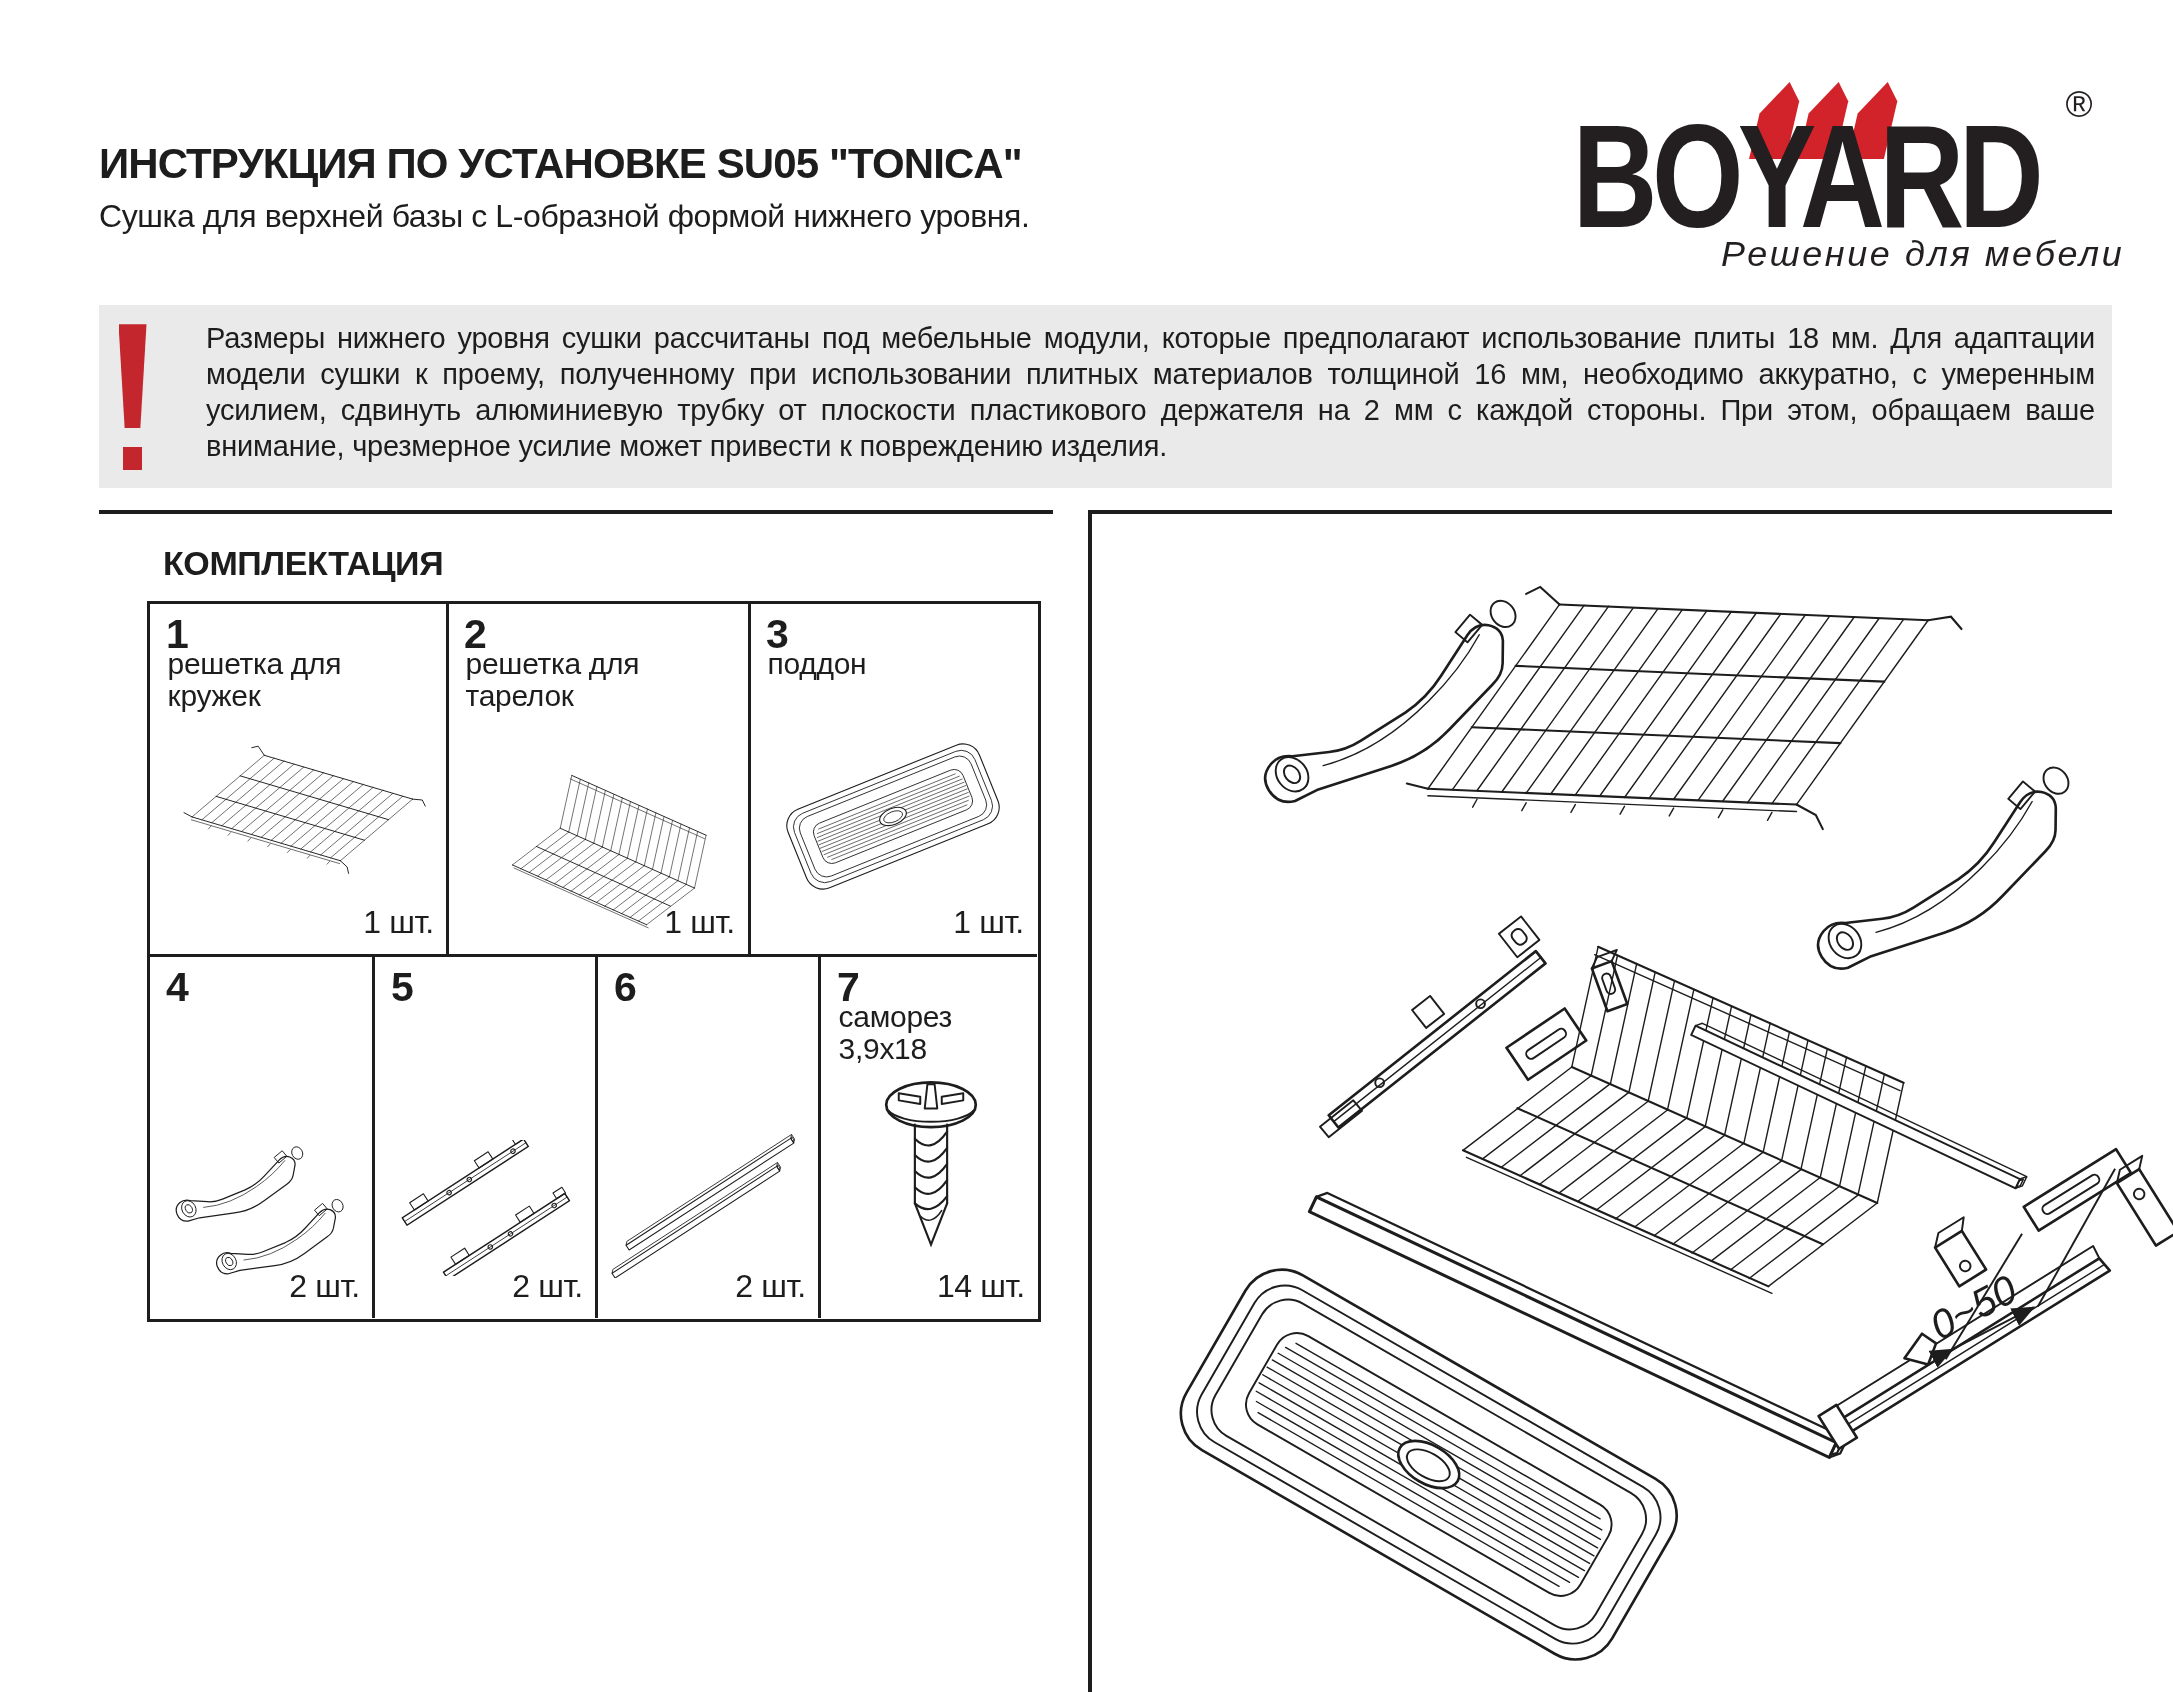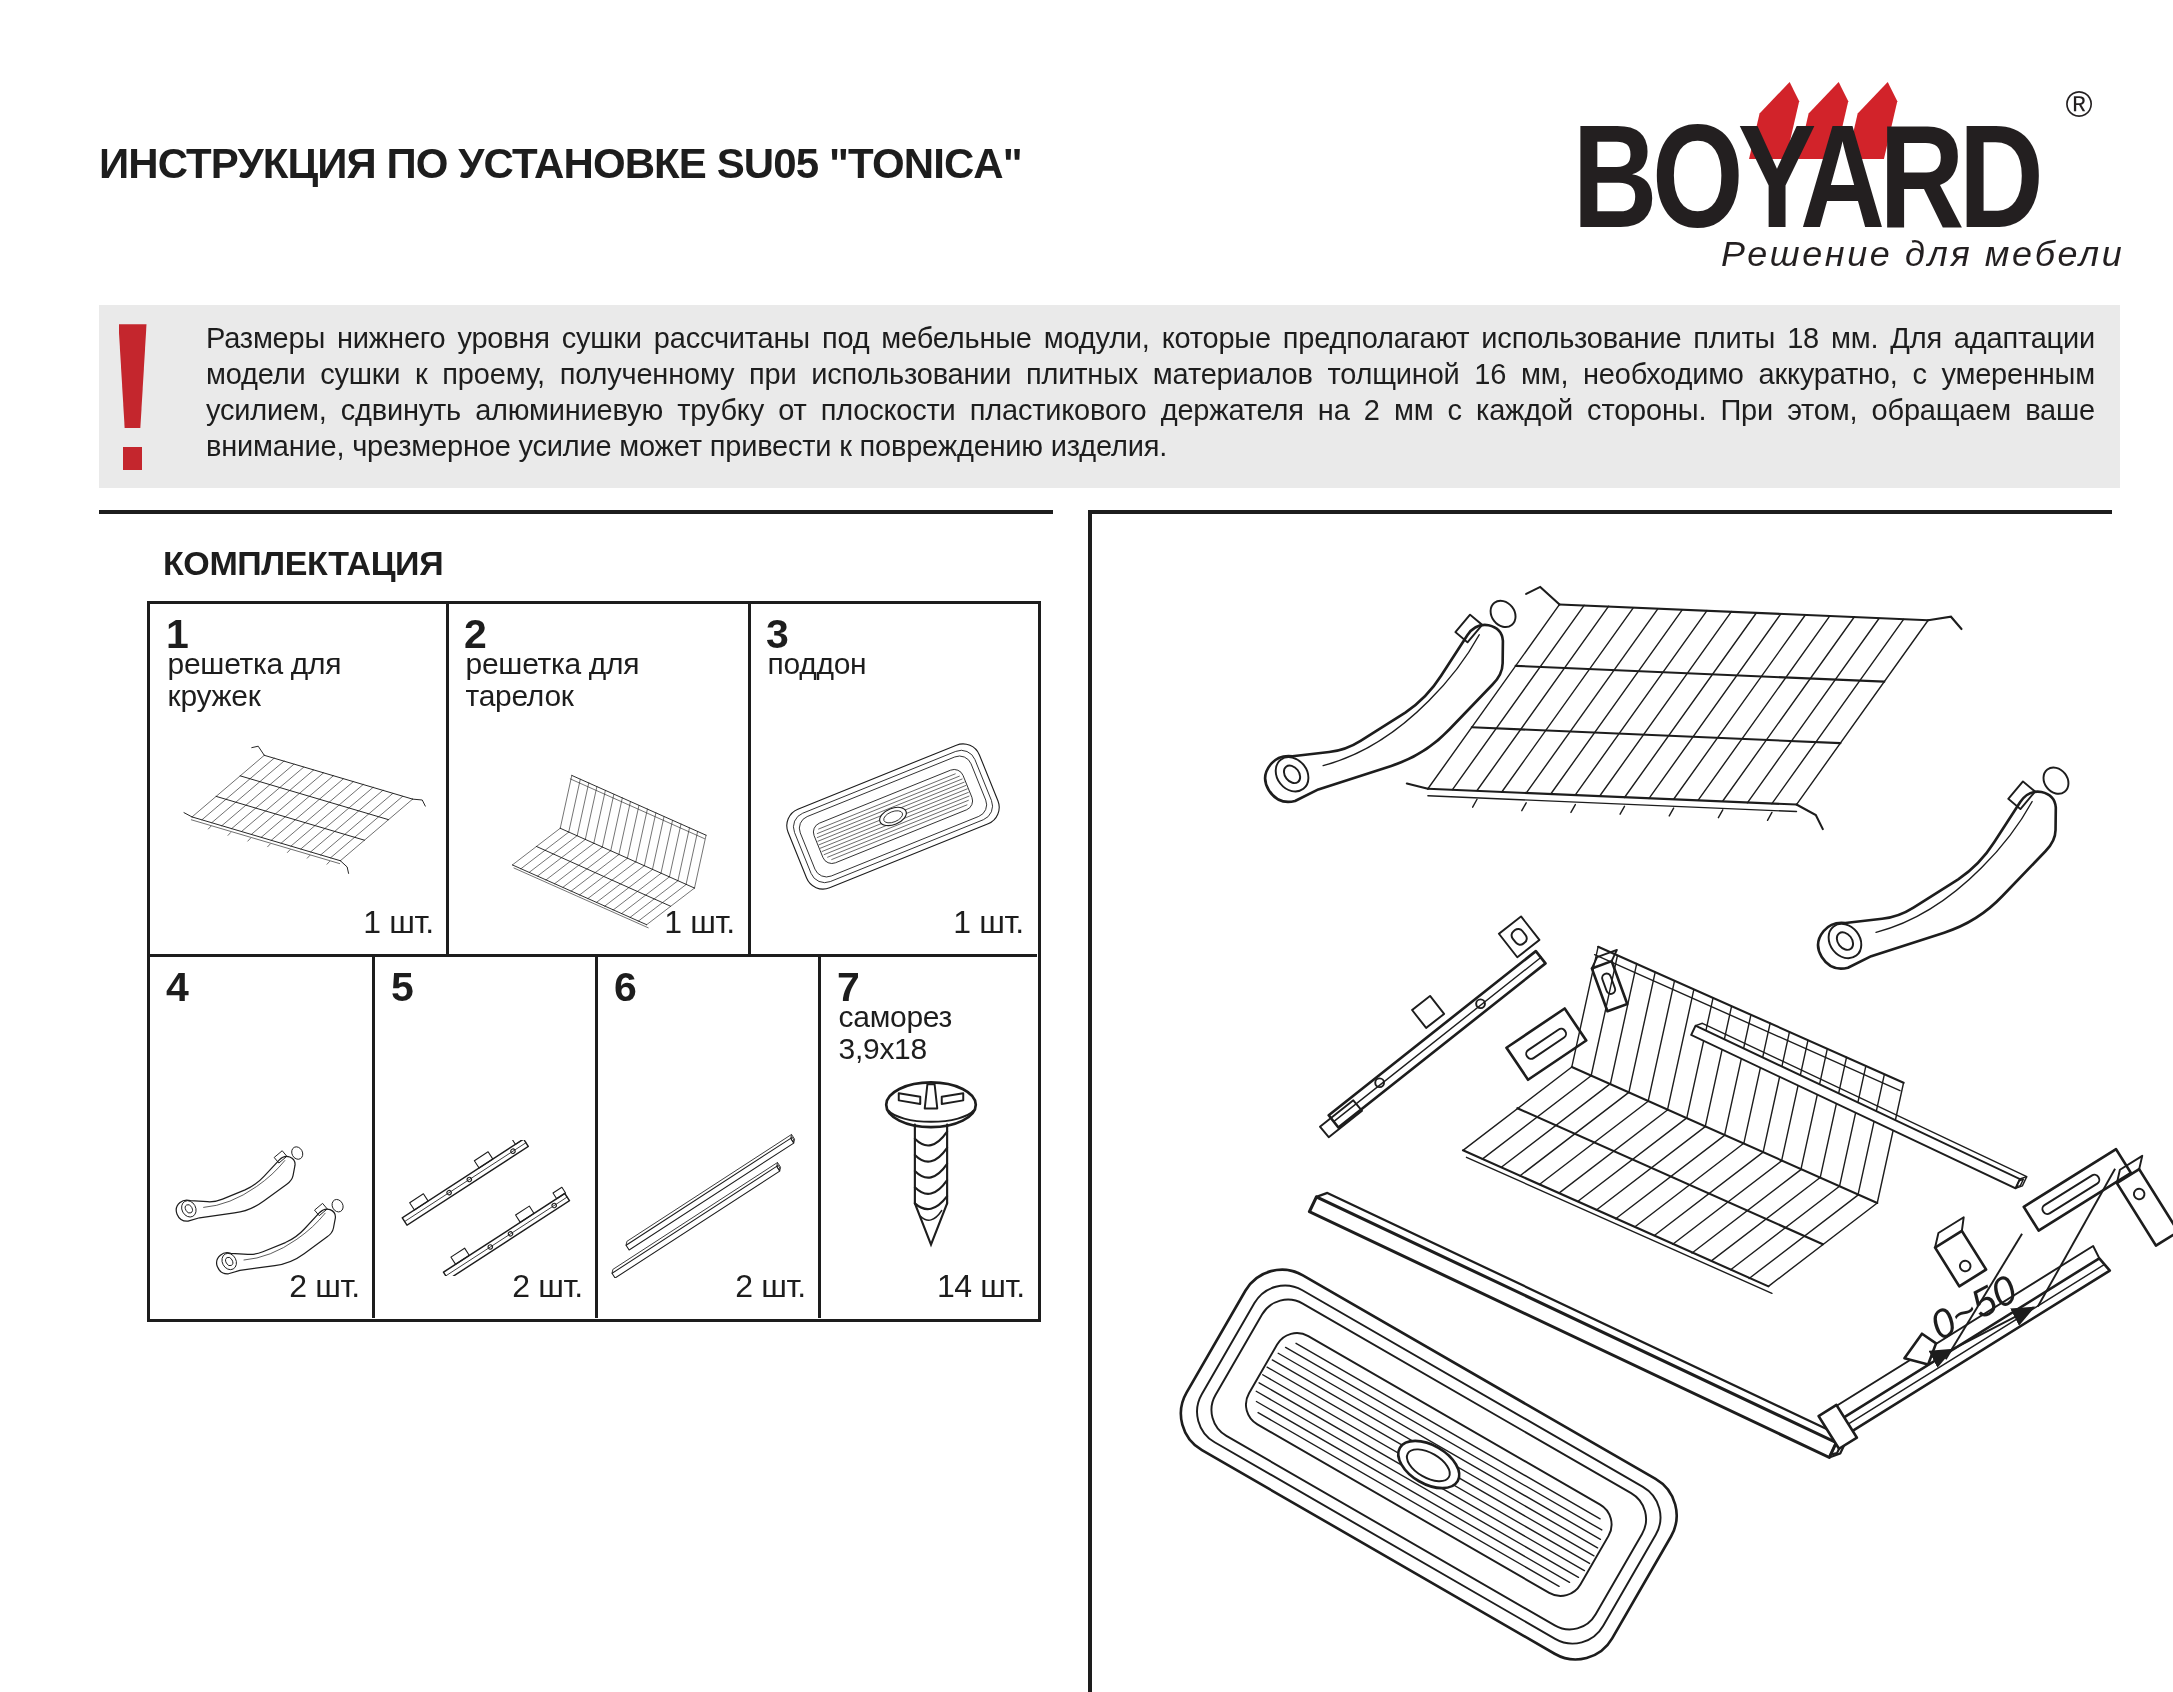--- a/index.html
+++ b/index.html
@@ -1,21 +1,21 @@
 <!DOCTYPE html>
 <html style="font-size:14px"><head>
 <meta charset="utf-8">
 <style>
   html,body{margin:0;padding:0;background:#ffffff;}
   .page{position:relative;width:2173px;height:1692px;background:#ffffff;overflow:hidden;
         font-family:"Liberation Sans",sans-serif;color:#1d1d1d;}
   .title{position:absolute;left:99px;top:140px;font-size:42px;font-weight:bold;letter-spacing:-0.9px;white-space:nowrap;}
   .subtitle{position:absolute;left:99px;top:198px;font-size:32px;letter-spacing:-0.4px;white-space:nowrap;}
   .logo{position:absolute;left:1576px;top:54px;width:562px;height:219px;}
-  .warnbox{position:absolute;left:99px;top:305px;width:2013px;height:183px;background:#eaeaea;padding-left:8px;}
+  .warnbox{position:absolute;left:99px;top:305px;width:2013px;height:183px;background:#eaeaea;}
   .warnmark{position:absolute;left:16px;top:19.3px;width:35px;height:151px;}
   .warnmark .bar{position:absolute;left:3.5px;top:0;width:28px;height:104px;background:#c4262d;
                  clip-path:polygon(0 0,100% 0,78% 100%,22% 100%);}
   .warnmark .dot{position:absolute;left:8px;top:123px;width:19.3px;height:23px;background:#c4262d;}
   .warntext{position:absolute;left:107px;top:15px;width:1889px;font-size:29px;line-height:36px;
             text-align:justify;letter-spacing:-0.2px;}
   .rule-h{position:absolute;top:510px;height:3.5px;background:#1d1d1d;}
   .rule-h.left{left:99px;width:954px;}
   .rule-h.right{left:1088px;width:1024px;}
   .rule-v{position:absolute;left:1088px;top:510px;width:3.5px;height:1182px;background:#1d1d1d;}
@@ -35,20 +35,21 @@
   svg .part2{stroke:#1d1d1d;stroke-width:2.2;fill:none;stroke-linejoin:round;}
   svg .dim{stroke:#1d1d1d;stroke-width:2.2;fill:none;}
   svg text.dimlabel{font-family:"Liberation Sans",sans-serif;font-size:46px;font-style:italic;fill:#1d1d1d;}
 </style>
 </head>
 <body>
 
 <div class="page">
 
   <div class="title">ИНСТРУКЦИЯ ПО УСТАНОВКЕ SU05 "TONICA"</div>
+  <div class="subtitle">Сушка для верхней базы с L-образной формой нижнего уровня.</div>
 
   <svg class="logo" viewBox="0 0 640 250">
     <g transform="translate(218,28) skewX(-13)">
       <polygon points="0,92 0,40 26,4 42,26 42,92" fill="#d2232a"></polygon>
       <polygon points="56,92 56,40 82,4 98,26 98,92" fill="#d2232a"></polygon>
       <polygon points="112,92 112,40 138,4 154,26 154,92" fill="#d2232a"></polygon>
     </g>
     <g transform="scale(0.80,1)">
       <text x="-6" y="198" font-size="168" font-weight="bold" letter-spacing="-8" fill="#231f20">BOYARD</text>
     </g>

